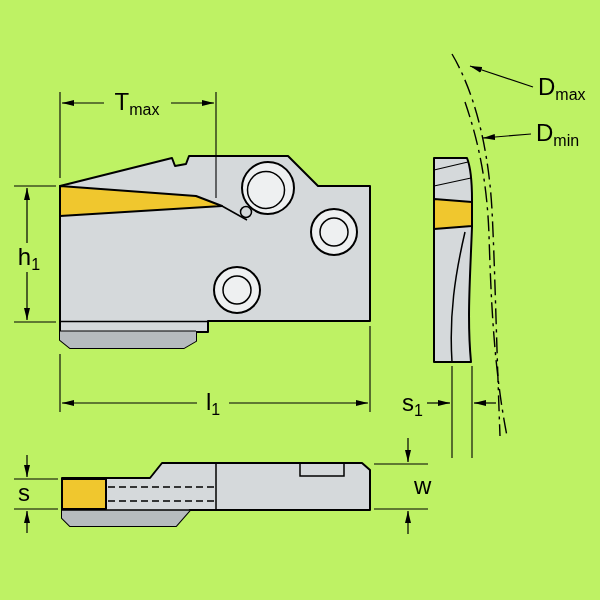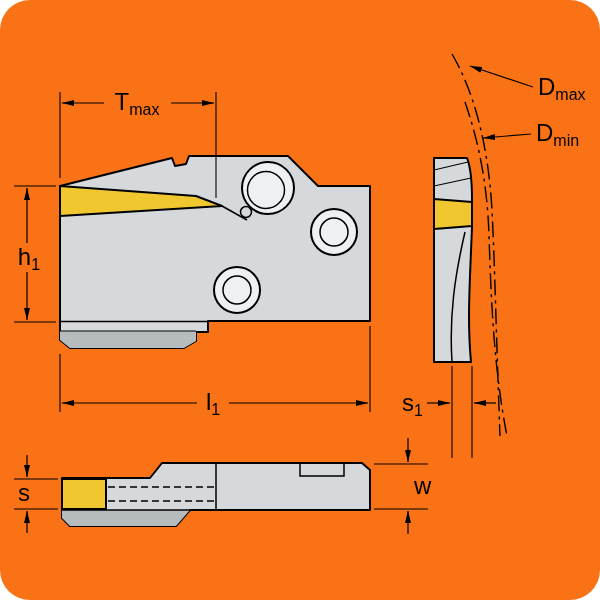--- a/index.html
+++ b/index.html
@@ -1,16 +1,16 @@
 <!DOCTYPE html>
 <html><head>
 <meta charset="utf-8">
 <style>
   html,body{margin:0;padding:0;background:#ffffff;}
-  .stage{width:600px;height:600px;position:relative;background:#f97316;overflow:hidden;border-radius:30px;}
+  .stage{width:600px;height:600px;position:relative;background:#bef264;overflow:hidden;}
   svg{display:block;}
   svg text{font-family:"Liberation Sans","DejaVu Sans",sans-serif;font-size:24px;fill:#000;}
   .sub{font-size:16px;}
   .outline{stroke:#000;stroke-width:2;stroke-linejoin:round;}
   .mid{stroke:#000;stroke-width:1.5;fill:none;}
   .thin{stroke:#000;stroke-width:1.2;fill:none;}
   .ext{stroke:#000;stroke-width:1.1;fill:none;}
   .dim{stroke:#000;stroke-width:1.2;fill:none;}
   .dash{stroke:#000;stroke-width:1.3;fill:none;stroke-dasharray:7 4;}
   .dashdot{stroke:#000;stroke-width:1.4;fill:none;stroke-dasharray:16 5 3 5;}

